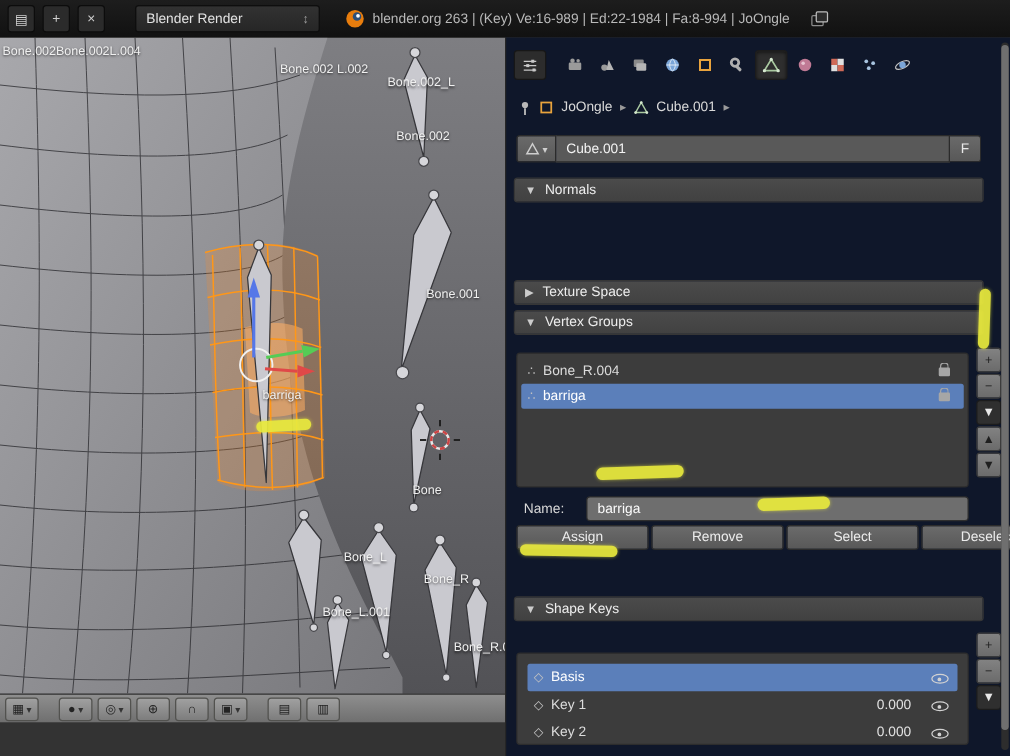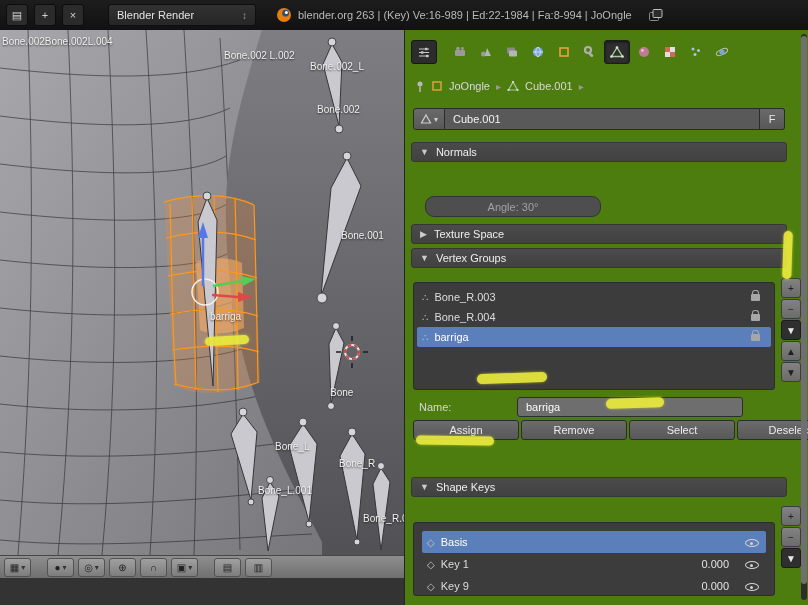--- a/index.html
+++ b/index.html
@@ -17,21 +17,21 @@
   
   .viewport{position:absolute;left:0;top:30px;width:468px;height:525px;overflow:hidden;}
   .vp-label{position:absolute;color:#f0f0f0;font-size:10px;text-shadow:0 1px 2px rgba(0,0,0,.65);white-space:nowrap;}
   .vheader{position:absolute;left:0;top:555px;width:404px;height:23px;background:linear-gradient(#8e8e8e,#6f6f6f);border-top:1px solid #474747;display:flex;align-items:center;gap:4px;padding:0 4px;box-sizing:border-box;}
   .vh-btn{height:17px;min-width:19px;border-radius:3px;background:linear-gradient(#a0a0a0,#7d7d7d);border:1px solid #52524f;color:#232323;font-size:10px;display:flex;align-items:center;justify-content:center;padding:0 3px;}
   .vh-btn.has-dd::after{content:"▾";font-size:8px;margin-left:2px;color:#333;}
   .vh-sep{width:8px;}
   .bottomgap{position:absolute;left:0;top:578px;width:404px;height:27px;background:#333;}
 
   
-  .props{position:absolute;left:404px;top:30px;width:404px;height:575px;background:#4d7c0f;border-left:1px solid #262626;box-sizing:border-box;}
+  .props{position:absolute;left:404px;top:30px;width:404px;height:575px;background:#0f172a;border-left:1px solid #262626;box-sizing:border-box;}
   .ptabs{position:absolute;left:6px;top:10px;display:flex;gap:2px;align-items:center;}
   .ptab{width:24px;height:22px;border-radius:3px;display:flex;align-items:center;justify-content:center;}
   .ptab.editor{margin-right:9px;background:#2c2c2c;border:1px solid #171717;}
   .ptab.active{background:#2e2e2e;border:1px solid #1c1c1c;box-shadow:inset 0 1px 3px rgba(0,0,0,.6);}
   .crumbs{position:absolute;left:10px;top:45px;height:22px;display:flex;align-items:center;gap:6px;color:#d9d9d9;}
   .crumb-sep::after{content:"▸";color:#9a9a9a;font-size:10px;}
   .idrow{position:absolute;left:8px;top:78px;width:372px;height:22px;display:flex;}
   .id-browse{width:30px;background:linear-gradient(#6a6a6a,#585858);border:1px solid #2b2b2b;border-radius:3px 0 0 3px;display:flex;align-items:center;justify-content:center;gap:2px;}
   .id-browse::after{content:"▾";font-size:8px;color:#cfcfcf;}
   .id-field{flex:1;background:#595959;border:1px solid #2b2b2b;border-left:none;display:flex;align-items:center;padding:0 8px;color:#f3f3f3;}
@@ -45,21 +45,21 @@
   .angle-btn{position:absolute;left:20px;top:166px;width:174px;height:19px;background:#4e4e4e;border:1px solid #333;border-radius:9px;display:flex;align-items:center;justify-content:center;color:#a2a2a2;}
   .uilist{position:absolute;left:8px;top:252px;width:362px;height:108px;background:#3c3c3c;border:1px solid #2d2d2d;border-radius:3px;padding:4px 3px;box-sizing:border-box;}
   .uirow{height:20px;display:flex;align-items:center;gap:6px;padding:0 5px;border-radius:2px;color:#dcdcdc;}
   .uirow.selected{background:#5b7fba;color:#ffffff;}
   .vg-icon::before{content:"∴";color:#c2c2c2;font-size:10px;}
   .lock-icon{width:9px;height:7px;background:#a6a6a6;border-radius:1px;position:relative;margin-left:auto;margin-right:6px;}
   .lock-icon::before{content:"";position:absolute;top:-4px;left:1px;width:5px;height:4px;border:1.5px solid #a6a6a6;border-bottom:none;border-radius:3px 3px 0 0;}
   .side-col{position:absolute;left:376px;width:20px;display:flex;flex-direction:column;gap:1px;}
   .side-btn{height:18px;border-radius:3px;background:linear-gradient(#828282,#6b6b6b);border:1px solid #3c3c3c;color:#1f1f1f;font-size:10px;display:flex;align-items:center;justify-content:center;}
   .side-btn.dark{background:#2f2f2f;color:#e9e9e9;border-color:#1c1c1c;}
-  .namerow{position:absolute;left:14px;top:367px;width:324px;height:20px;display:flex;align-items:center;gap:48px;}
+  .namerow{position:absolute;left:14px;top:367px;width:356px;height:20px;display:flex;align-items:center;}
   .name-label{width:50px;color:#d8d8d8;}
   .name-field{flex:1;height:20px;background:#6e6e6e;border:1px solid #2e2e2e;border-radius:3px;display:flex;align-items:center;padding:0 8px;box-sizing:border-box;color:#fafafa;}
   .btnrow{position:absolute;left:8px;top:390px;width:430px;height:20px;display:flex;gap:2px;}
   .btn{flex:1;background:linear-gradient(#6b6b6b,#585858);border:1px solid #2c2c2c;border-radius:3px;display:flex;align-items:center;justify-content:center;color:#ececec;}
   .weight-btn{position:absolute;left:8px;top:414px;width:362px;height:19px;background:#555;border:1px solid #2e2e2e;border-radius:9px;display:flex;align-items:center;justify-content:center;color:#ececec;box-sizing:border-box;}
   .sklist{position:absolute;left:8px;top:492px;width:362px;height:74px;background:#3c3c3c;border:1px solid #2d2d2d;border-radius:3px;padding:8px;box-sizing:border-box;}
   .skrow{height:22px;display:flex;align-items:center;gap:6px;padding:0 5px;border-radius:2px;color:#dcdcdc;}
   .skrow.selected{background:#5b7fba;color:#fff;}
   .sk-icon::before{content:"◇";color:#c2c2c2;font-size:10px;}
   .sk-value{margin-left:auto;margin-right:10px;color:#e2e2e2;}
@@ -372,38 +372,32 @@
           </svg>
       </span>
       <span class="id-field">Cube.001</span>
       <span class="id-f">F</span>
     </div>
 
     <div class="phead" style="top:112px">
       <span class="tri">▼</span>
       <span>Normals</span>
     </div>
-    <div class="angle-btn">Angle: 30°</div>
 
     <div class="phead" style="top:194px">
       <span class="tri">▶</span>
       <span>Texture Space</span>
     </div>
 
     <div class="phead" style="top:218px">
       <span class="tri">▼</span>
       <span>Vertex Groups</span>
     </div>
 
     <div class="uilist">
-      <div class="uirow">
-          <span class="vg-icon"></span>
-          <span>Bone_R.003</span>
-          <span class="lock-icon"></span>
-        </div>
       <div class="uirow">
           <span class="vg-icon"></span>
           <span>Bone_R.004</span>
           <span class="lock-icon"></span>
         </div>
       <div class="uirow selected">
           <span class="vg-icon"></span>
           <span>barriga</span>
           <span class="lock-icon"></span>
         </div>
@@ -443,21 +437,21 @@
         <span class="eye-icon"></span>
       </div>
       <div class="skrow">
         <span class="sk-icon"></span>
         <span>Key 1</span>
         <span class="sk-value">0.000</span>
         <span class="eye-icon"></span>
       </div>
       <div class="skrow">
         <span class="sk-icon"></span>
-        <span>Key 9</span>
+        <span>Key 2</span>
         <span class="sk-value">0.000</span>
         <span class="eye-icon"></span>
       </div>
     </div>
 
     <div class="side-col" style="top:476px">
       <span class="side-btn">+</span>
       <span class="side-btn">−</span>
       <span class="side-btn dark">▼</span>
     </div>

